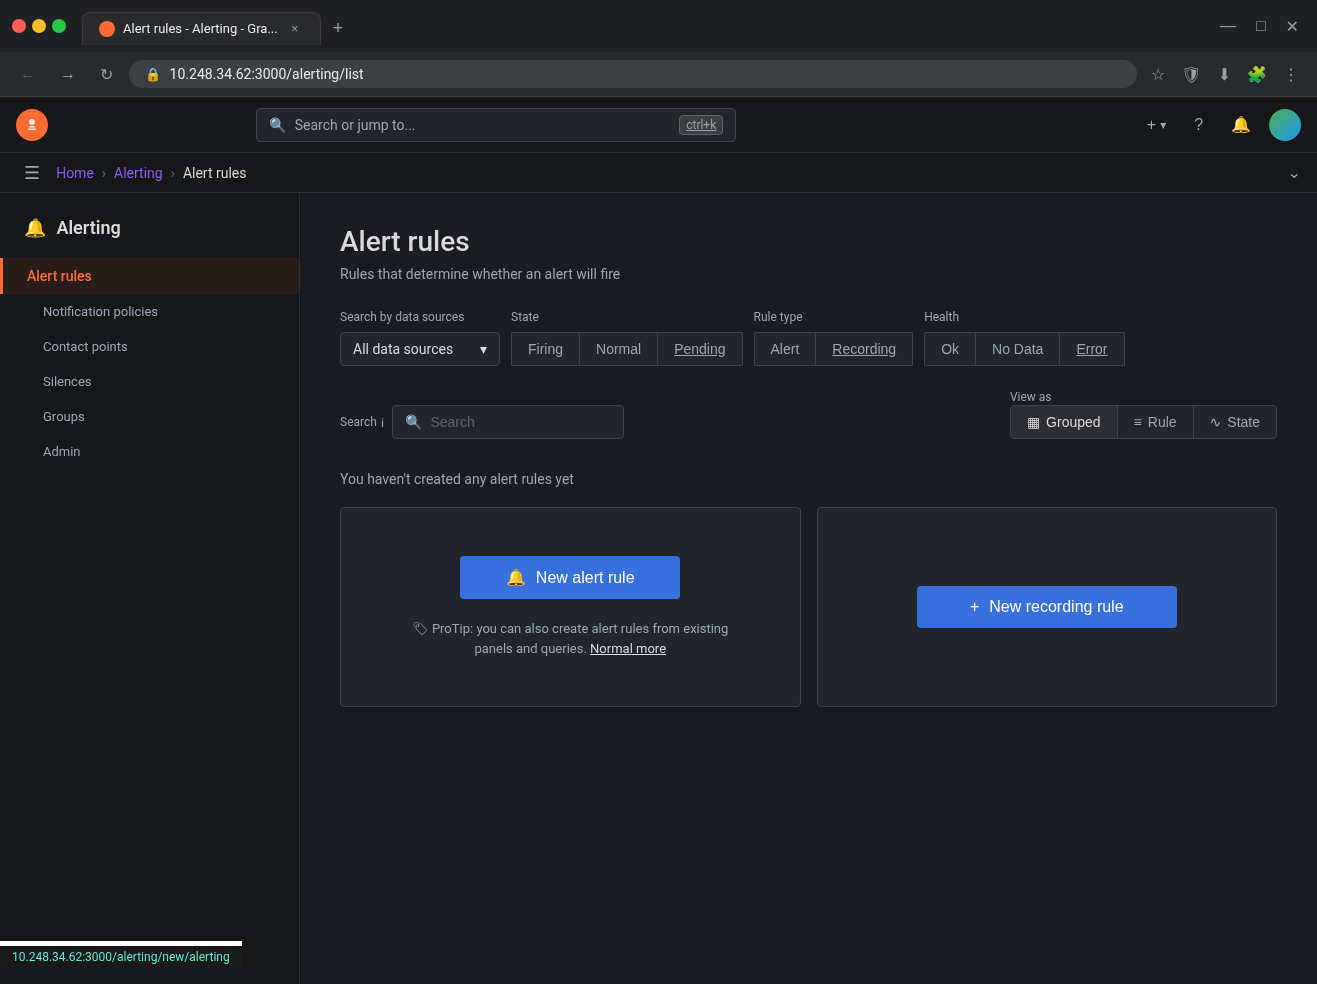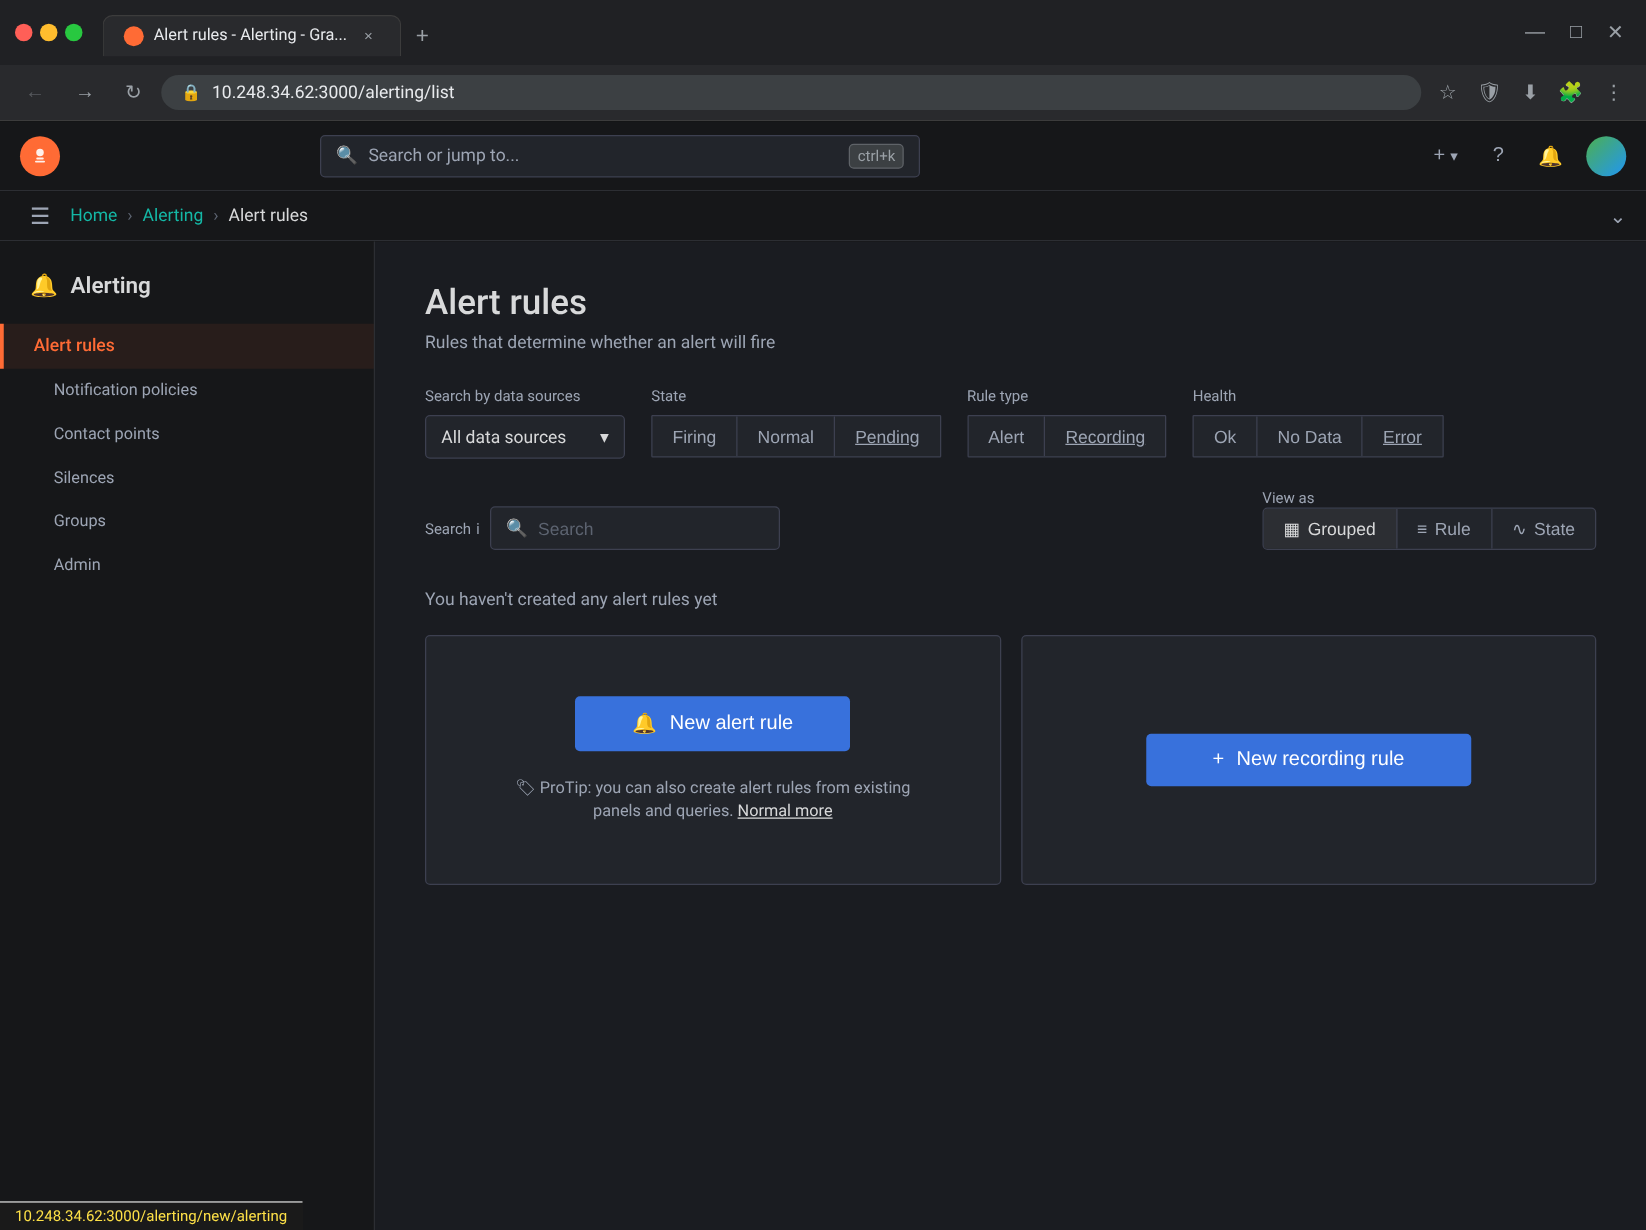--- a/index.html
+++ b/index.html
@@ -208,21 +208,21 @@
       padding: 4px 8px;
     }
     .breadcrumb {
       display: flex;
       align-items: center;
       gap: 8px;
       font-size: 14px;
       color: #9da5b4;
     }
     .breadcrumb a {
-      color: #14b8a6;
+      color: #8b5cf6;
       text-decoration: none;
     }
     .breadcrumb-sep { color: #5c6370; }
     .breadcrumb-current { color: #d8d9da; }
     .breadcrumb-collapse {
       margin-left: auto;
       background: transparent;
       border: none;
       color: #9da5b4;
       cursor: pointer;
@@ -291,21 +291,21 @@
     }
     .page-subtitle {
       color: #9da5b4;
       font-size: 14px;
       margin-bottom: 28px;
     }
 
     
     .filter-section {
       display: flex;
-      gap: 21px;
+      gap: 11px;
       align-items: flex-start;
       margin-bottom: 24px;
     }
     .filter-group {
       display: flex;
       flex-direction: column;
       gap: 8px;
     }
     .filter-label {
       font-size: 12px;
@@ -486,27 +486,27 @@
       line-height: 1.5;
     }
     .protip a {
       color: #d8d9da;
       text-decoration: underline;
     }
 
     
     .status-bar {
       position: fixed;
-      bottom: 0;
+      bottom: 16px;
       left: 0;
       background: #1a1a1a;
-      color: #fde047;
+      color: #5eead4;
       font-size: 12px;
       padding: 4px 12px;
-      border-top: 1px solid #ffffff;
+      border-top: 5px solid #ffffff;
     }
 
     
     .kbd {
       background: #3c4043;
       border-radius: 4px;
       padding: 2px 6px;
       font-size: 12px;
       color: #9aa0a6;
       border: 1px solid #5f6368;
@@ -563,21 +563,21 @@
       <svg width="20" height="20" viewBox="0 0 20 20">
         <circle cx="10" cy="10" r="9" fill="#ff6b35"></circle>
         <circle cx="10" cy="7" r="3" fill="white" opacity="0.9"></circle>
         <rect x="7" y="11" width="6" height="1.5" rx="0.75" fill="white" opacity="0.9"></rect>
         <rect x="6" y="13.5" width="8" height="1.5" rx="0.75" fill="white" opacity="0.9"></rect>
       </svg>
     </div>
     <div class="search-bar">
       <span>🔍</span>
       <span>Search or jump to...</span>
-      <span class="kbd" style="margin-left:auto;">ctrl+k</span>
+      <span class="kbd" style="margin-left:auto;text-decoration:underline;">ctrl+k</span>
     </div>
     <div class="topnav-actions">
       <button class="topnav-btn">
         <span>+</span>
         <span style="font-size:12px;">▾</span>
       </button>
       <button class="topnav-btn">?</button>
       <button class="topnav-btn">🔔</button>
       <div class="avatar"></div>
     </div>

